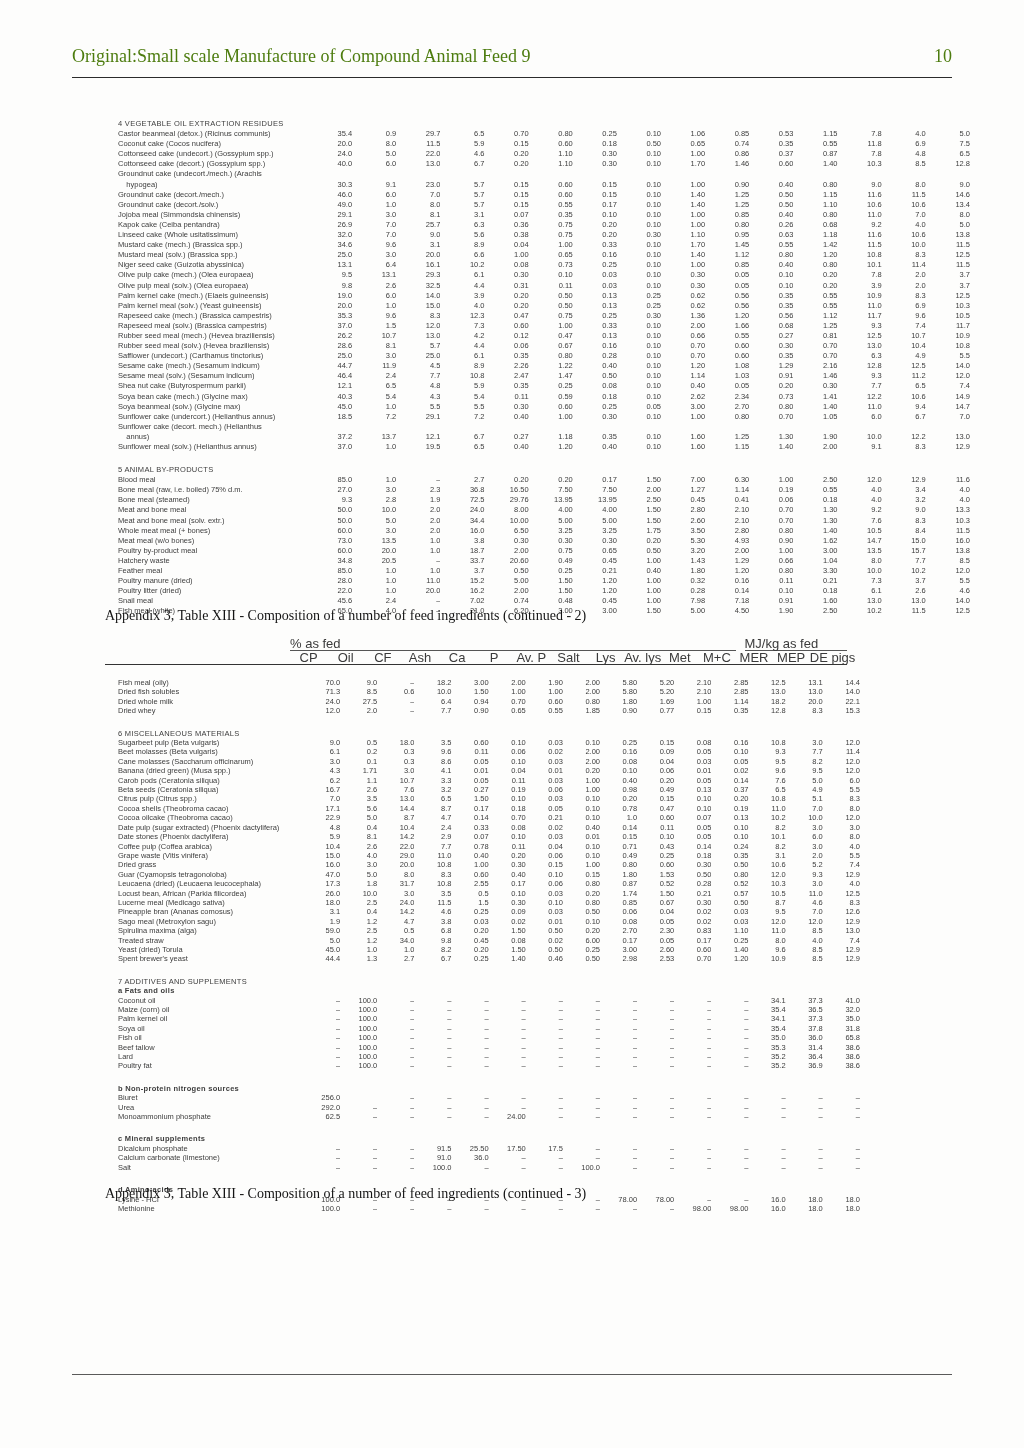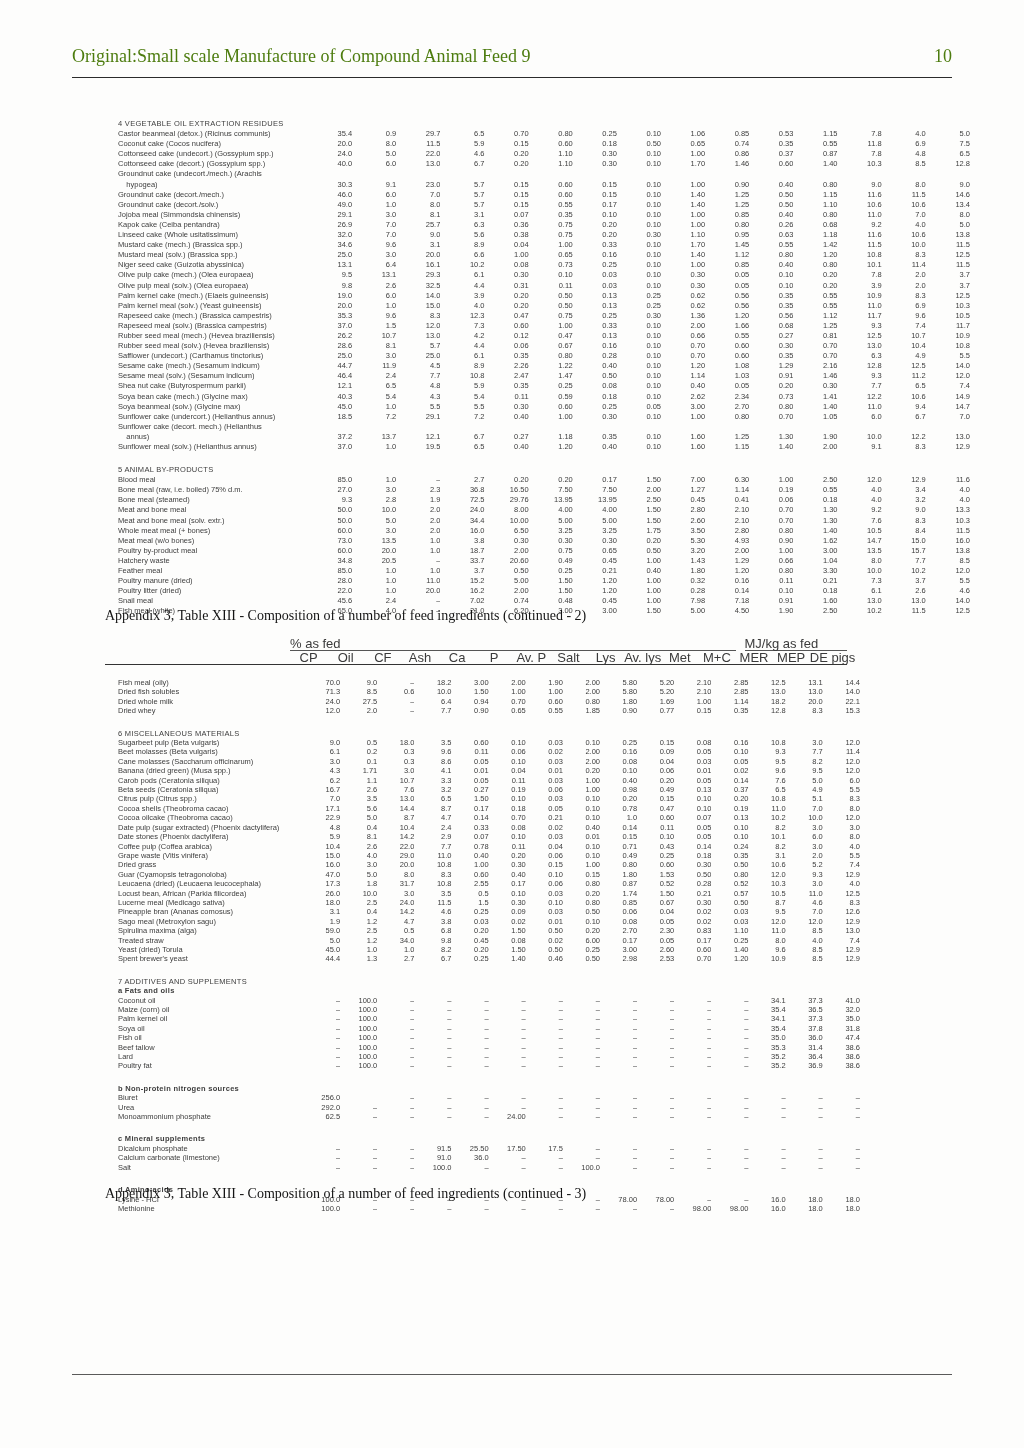--- a/index.html
+++ b/index.html
@@ -1629,21 +1629,21 @@
               <td class="value-cell">–</td>
               <td class="value-cell">–</td>
               <td class="value-cell">–</td>
               <td class="value-cell">–</td>
               <td class="value-cell">–</td>
               <td class="value-cell">–</td>
               <td class="value-cell">–</td>
               <td class="value-cell">–</td>
               <td class="value-cell">35.0</td>
               <td class="value-cell">36.0</td>
-              <td class="value-cell">47.4</td>
+              <td class="value-cell">65.8</td>
             </tr>
             <tr>
               <td class="name-cell">Beef tallow</td>
               <td class="value-cell">–</td>
               <td class="value-cell">100.0</td>
               <td class="value-cell">–</td>
               <td class="value-cell">–</td>
               <td class="value-cell">–</td>
               <td class="value-cell">–</td>
               <td class="value-cell">–</td>

